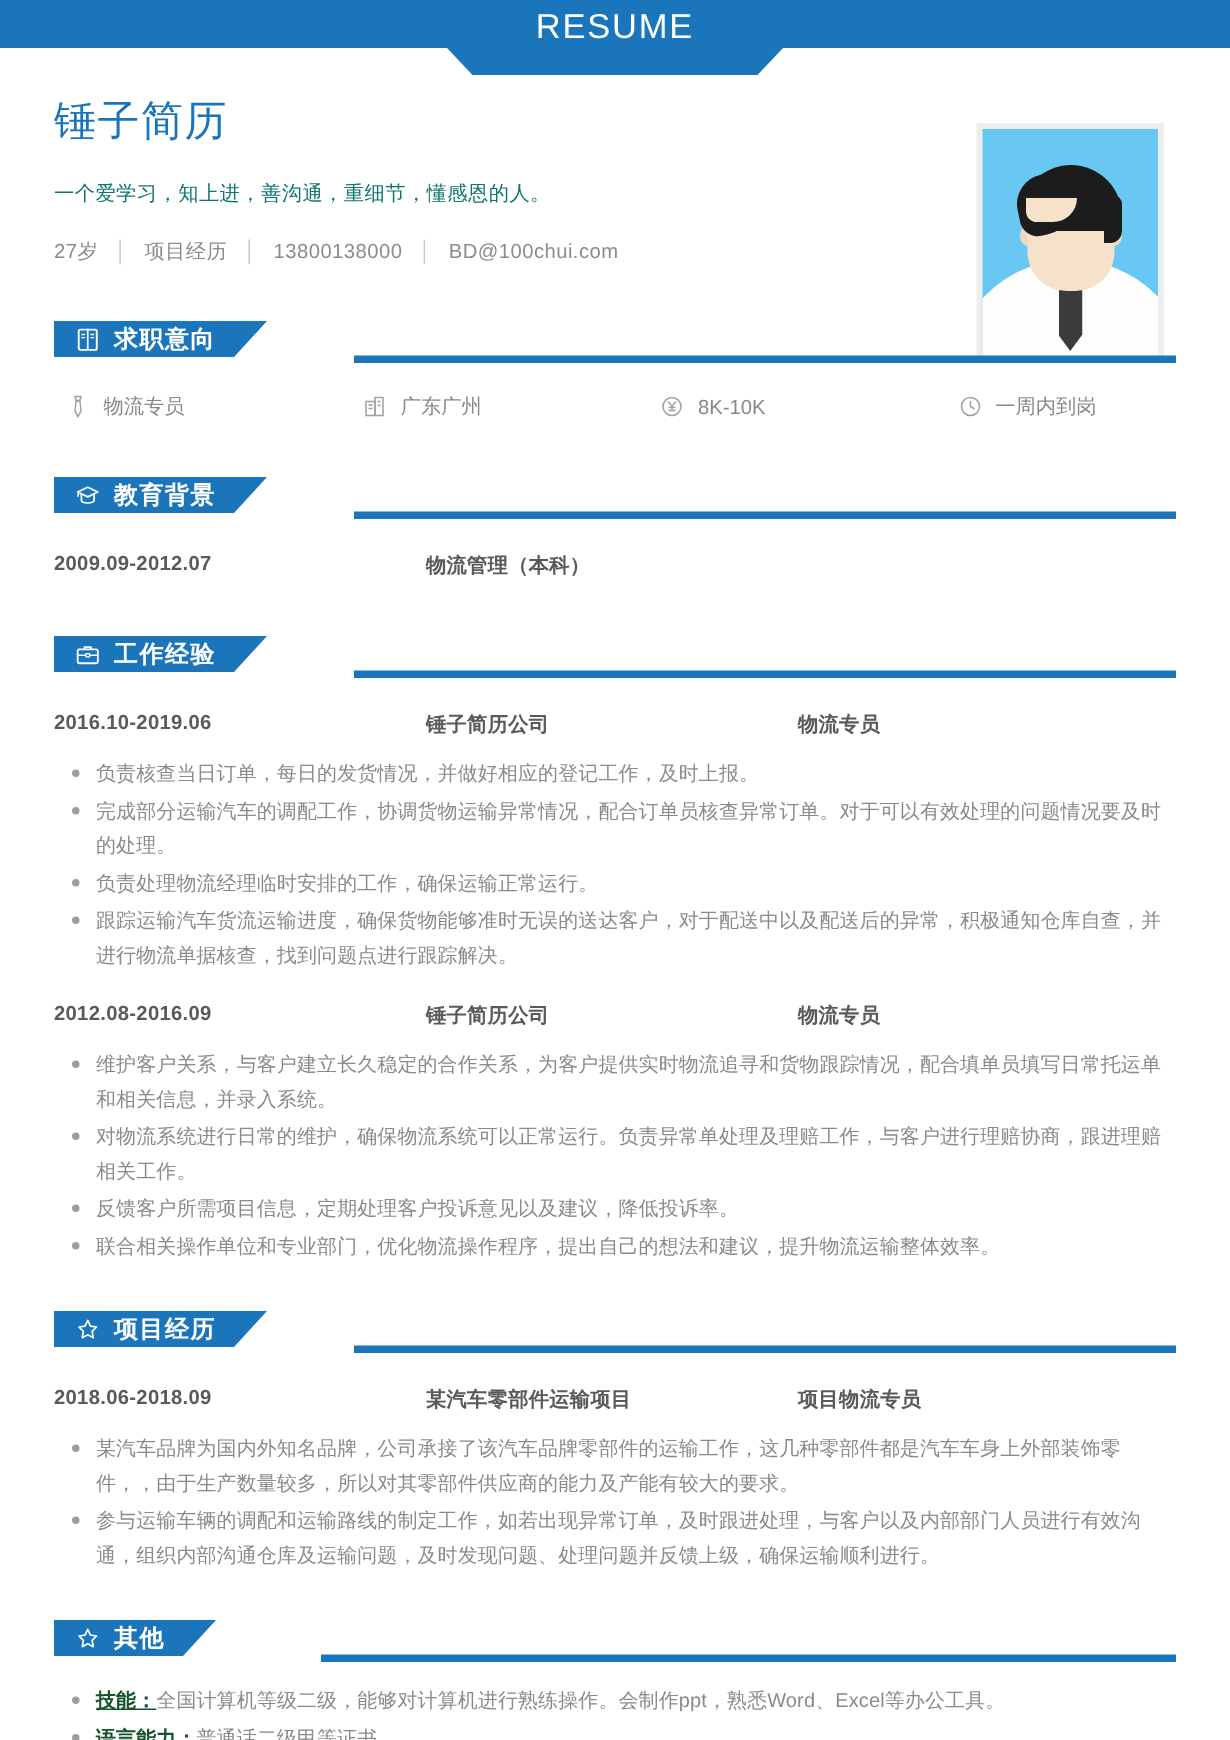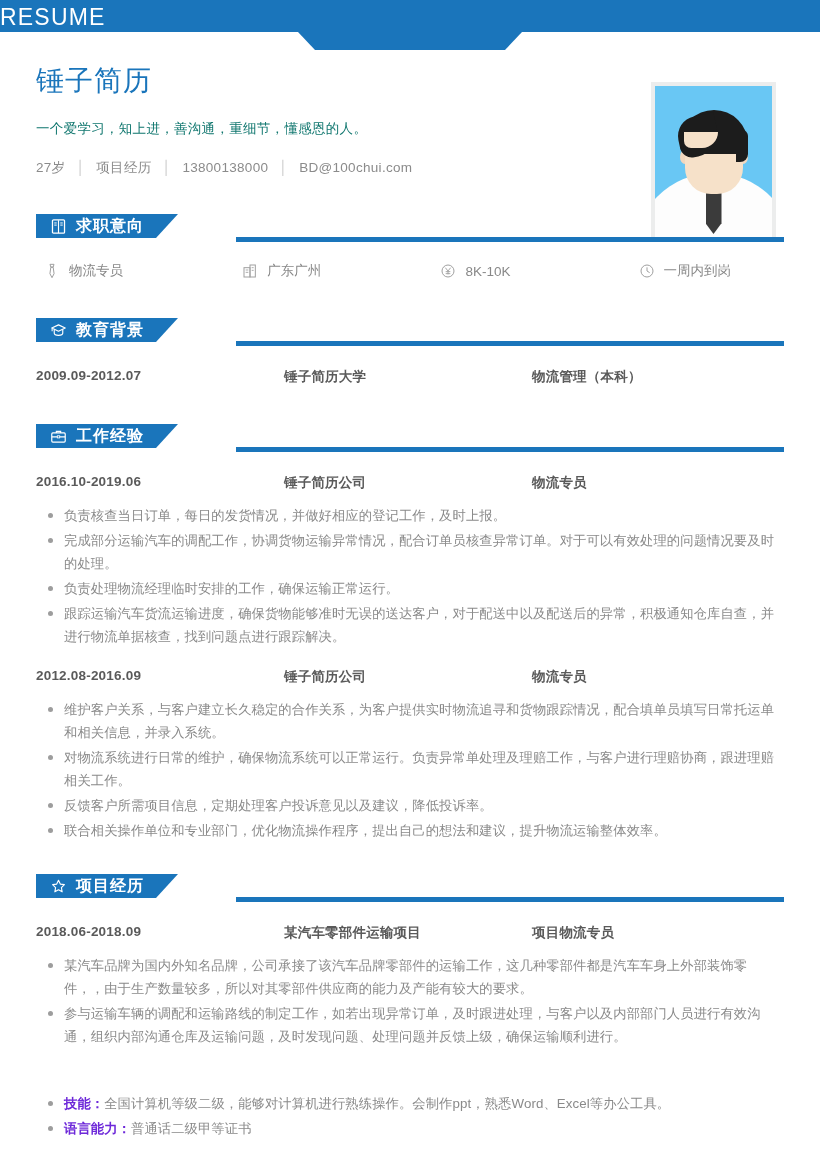--- a/index.html
+++ b/index.html
@@ -26,20 +26,21 @@
     width: 820px; height: 18px;
     background: #1a75bb;
     -webkit-clip-path: polygon(298px 0, 522px 0, 505px 18px, 315px 18px);
     clip-path: polygon(298px 0, 522px 0, 505px 18px, 315px 18px);
   }
   .banner-title {
     position: absolute;
     left: 0; top: 0;
     width: 820px;
     line-height: 34px;
+    text-align: center;
     color: #ffffff;
     font-size: 23px;
     letter-spacing: 1.2px;
     font-weight: 400;
   }
 
   
   .identity { position: relative; padding: 30px 36px 0 36px; height: 182px; }
   .name {
     color: #1a75bb;
@@ -191,21 +192,21 @@
     color: #8a8a8a;
     margin-bottom: 2px;
     letter-spacing: .1px;
   }
   .bullet::before {
     content: "";
     position: absolute; left: 2px; top: 9px;
     width: 5px; height: 5px; border-radius: 50%;
     background: #9d9d9d;
   }
-  .bullet b { color: #6d28d9; font-weight: bold; }
+  .bullet b { color: #14532d; font-weight: bold; text-decoration: underline; }
   .gap-md { height: 30px; }
   .gap-lg { height: 38px; }
 </style>
 </head>
 <body>
 
 <div class="page">
 
   <div class="banner">
     <div class="banner-title">RESUME</div>
@@ -305,21 +306,20 @@
           <path d="M12 4L2.5 8.5 12 13l9.5-4.5z" fill="none" stroke="#fff" stroke-width="1.7" stroke-linejoin="round"></path>
           <path d="M6 10.5V16c0 1.6 2.7 2.8 6 2.8s6-1.2 6-2.8v-5.5" fill="none" stroke="#fff" stroke-width="1.6"></path>
           <path d="M3 9v4" fill="none" stroke="#fff" stroke-width="1.5"></path>
         </svg>
         <span class="sec-title">教育背景</span>
       </div>
       <div class="sec-rule sec-rule-edu"></div>
     </div>
     <div class="entry-head">
       <span class="c1">2009.09-2012.07</span>
-      <span class="c2">锤子简历大学</span>
       <span class="c3">物流管理（本科）</span>
     </div>
   </div>
 
   <div class="gap-lg"></div>
 
   <div class="section">
     <div class="sec-head">
       <div class="sec-tab">
         <svg class="sec-icon" viewBox="0 0 24 24">
@@ -377,20 +377,29 @@
     </div>
     <div class="bullets">
       <div class="bullet">某汽车品牌为国内外知名品牌，公司承接了该汽车品牌零部件的运输工作，这几种零部件都是汽车车身上外部装饰零件，，由于生产数量较多，所以对其零部件供应商的能力及产能有较大的要求。</div>
       <div class="bullet">参与运输车辆的调配和运输路线的制定工作，如若出现异常订单，及时跟进处理，与客户以及内部部门人员进行有效沟通，组织内部沟通仓库及运输问题，及时发现问题、处理问题并反馈上级，确保运输顺利进行。</div>
     </div>
   </div>
 
   <div class="gap-md"></div>
 
   <div class="section">
+    <div class="sec-head">
+      <div class="sec-tab">
+        <svg class="sec-icon" viewBox="0 0 24 24">
+          <path d="M12 3.2l2.55 5.4 5.75.8-4.2 4.2 1.05 5.9L12 16.7l-5.15 2.8 1.05-5.9-4.2-4.2 5.75-.8z" fill="none" stroke="#fff" stroke-width="1.6" stroke-linejoin="round"></path>
+        </svg>
+        <span class="sec-title">其他</span>
+      </div>
+      <div class="sec-rule sec-rule-other"></div>
+    </div>
     <div class="bullets">
       <div class="bullet">
         <b>技能：</b><span>全国计算机等级二级，能够对计算机进行熟练操作。会制作ppt，熟悉Word、Excel等办公工具。</span>
       </div>
       <div class="bullet">
         <b>语言能力：</b><span>普通话二级甲等证书</span>
       </div>
     </div>
   </div>
 

